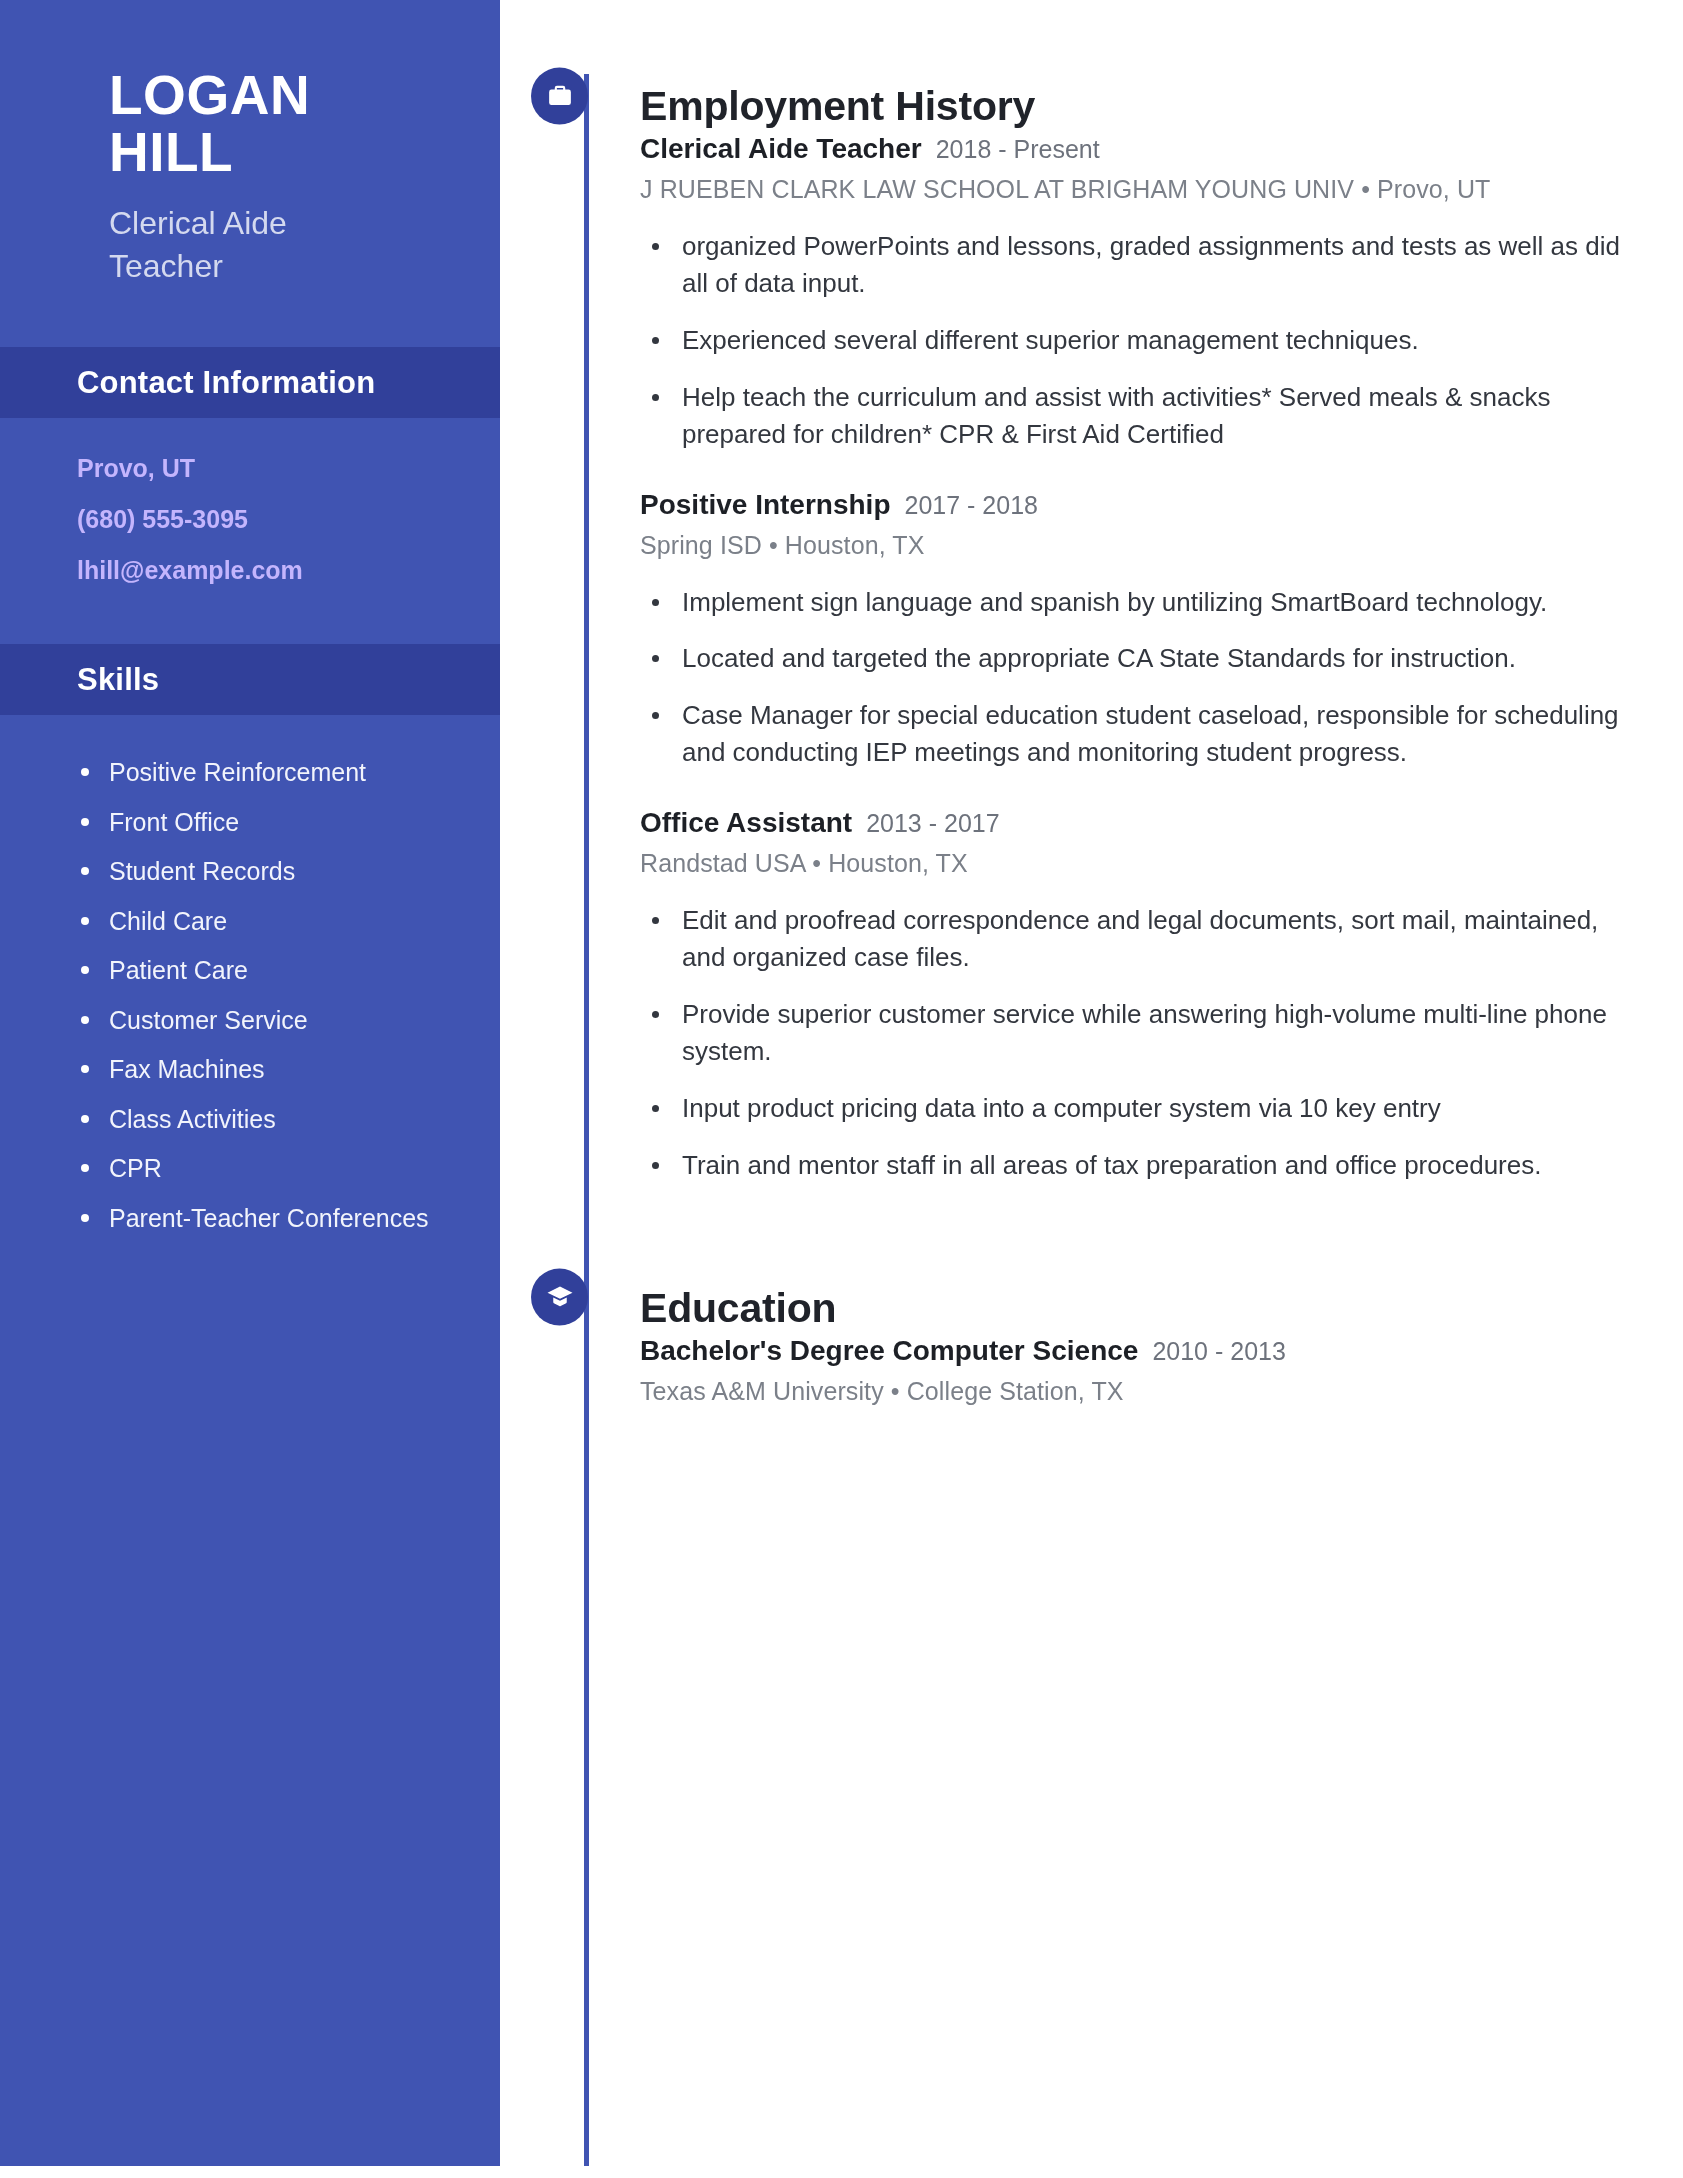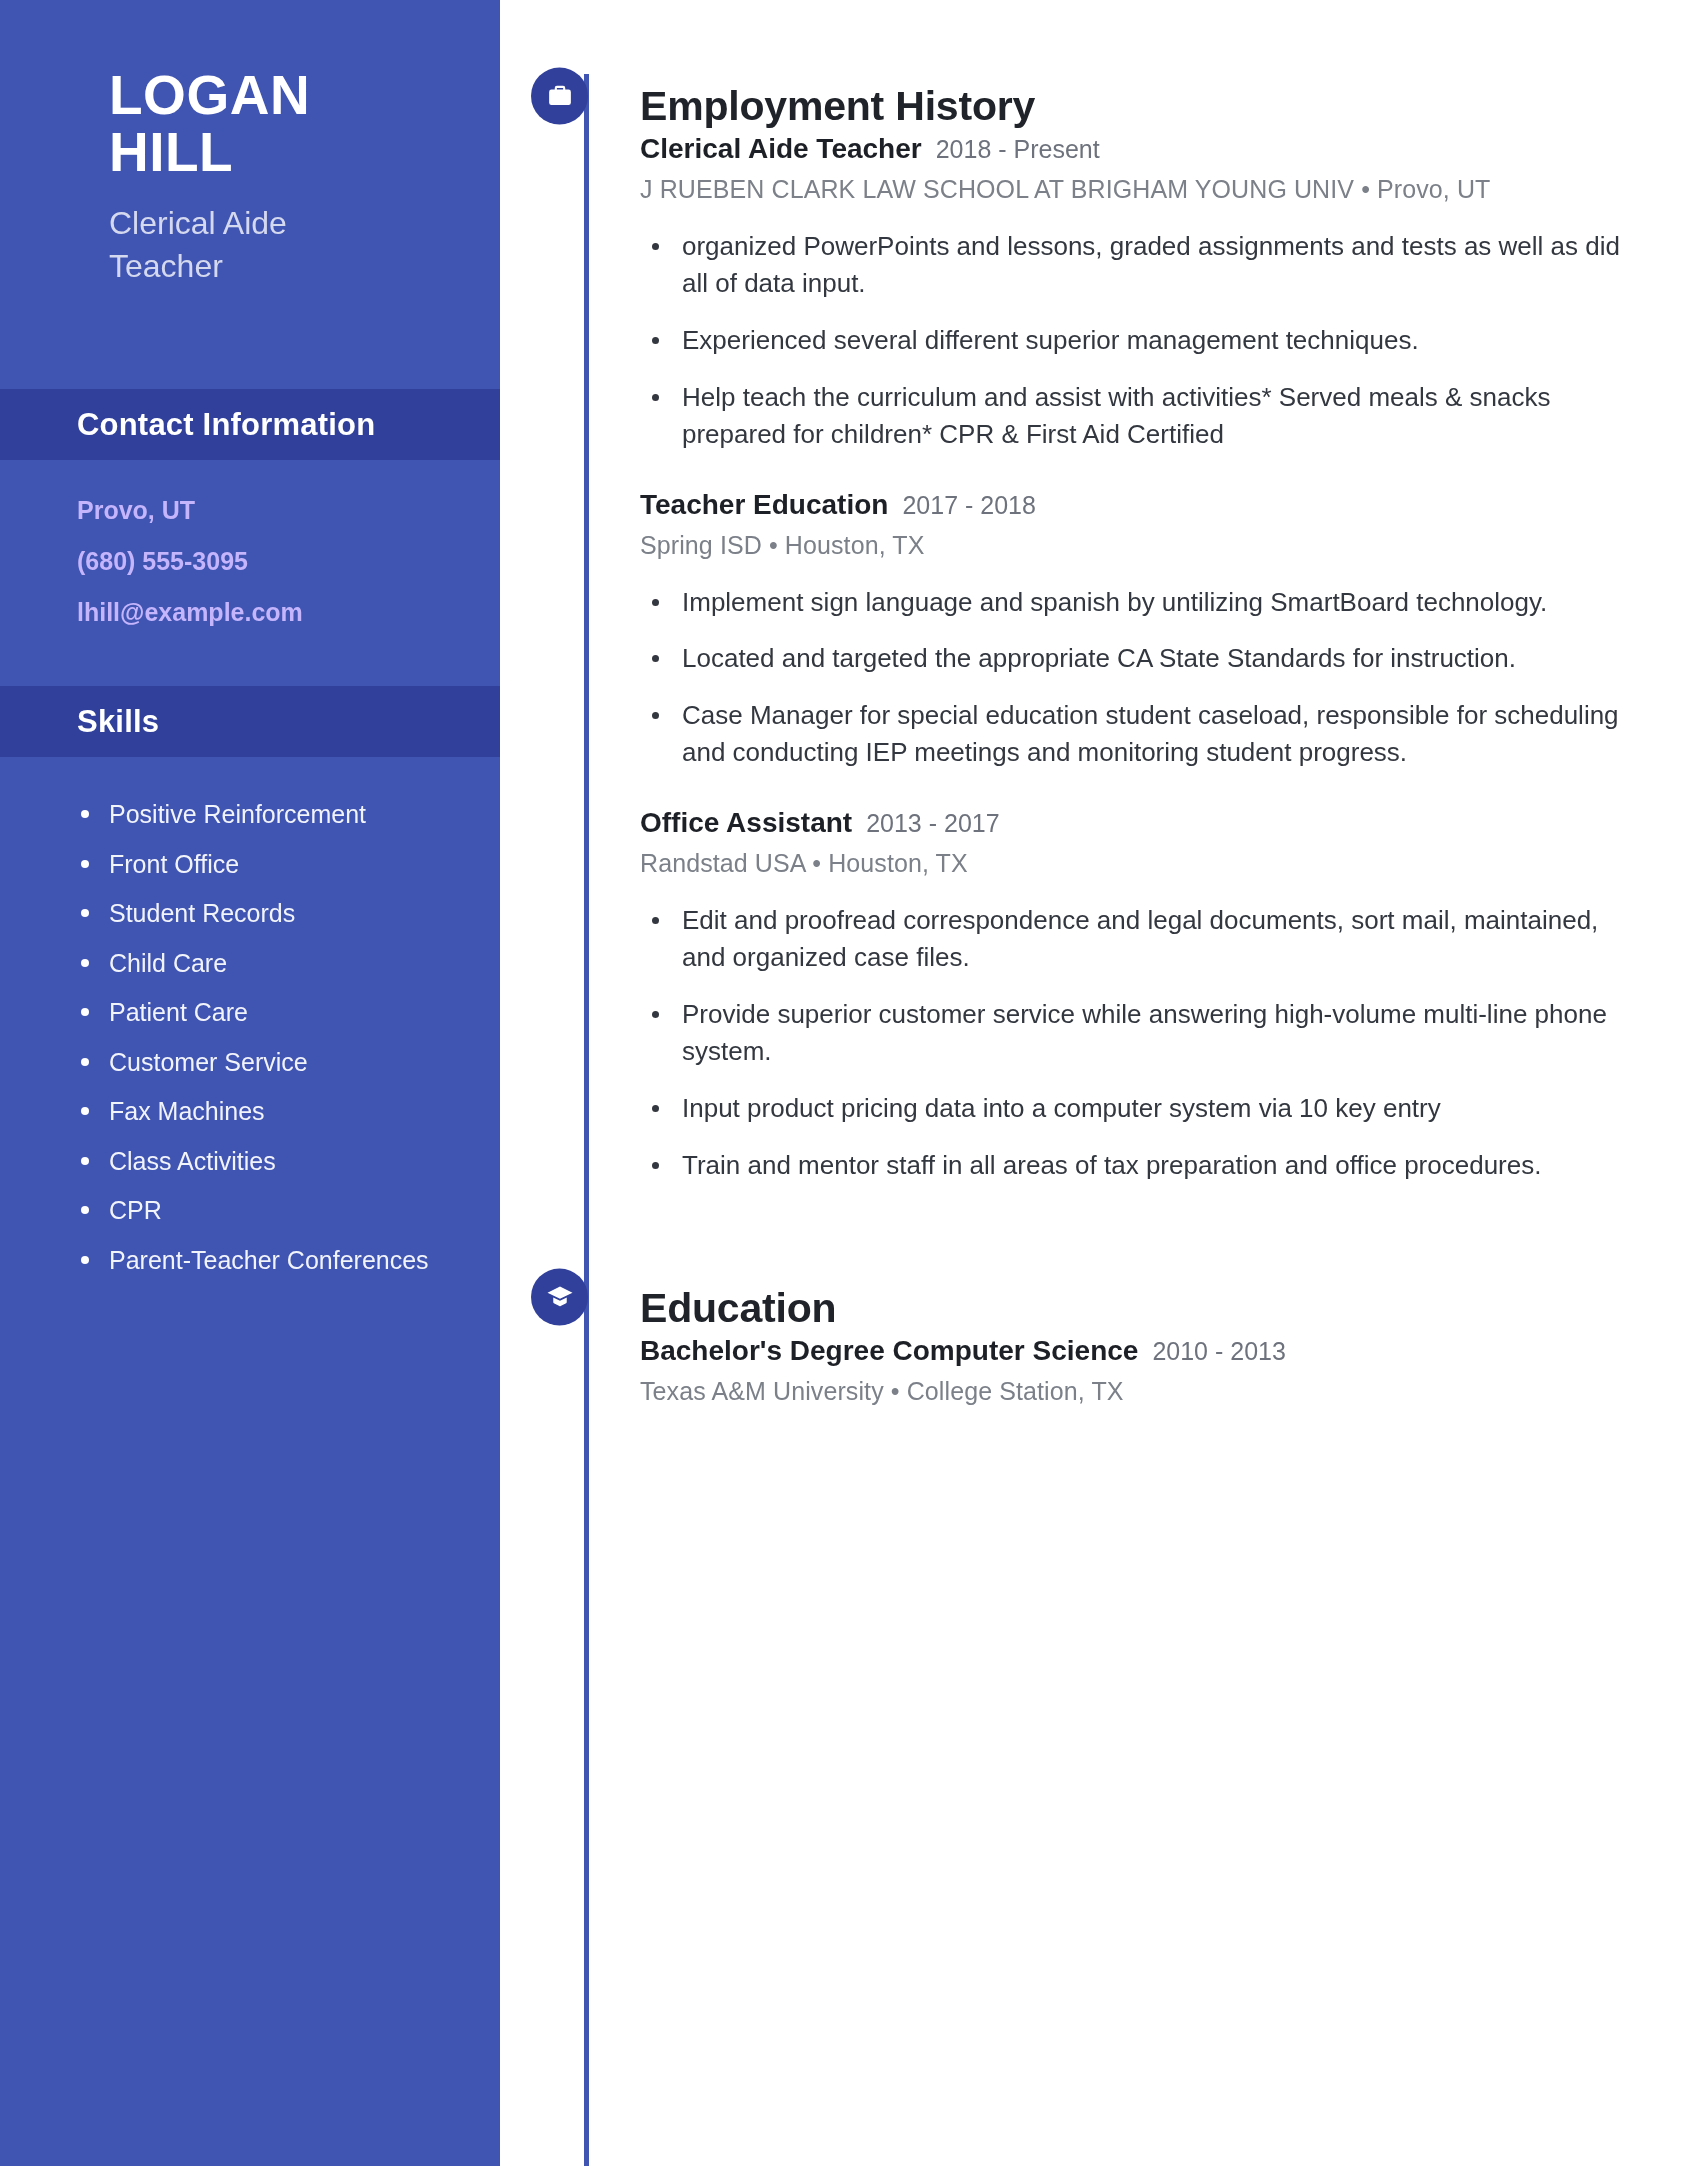--- a/index.html
+++ b/index.html
@@ -56,21 +56,21 @@
     align-items: center;
     padding-left: 77px;
   }
   .section-band-title {
     color: #ffffff;
     font-size: 31px;
     font-weight: 700;
     letter-spacing: 0.2px;
   }
 
-  .contact-band { margin-top: 102px; }
+  .contact-band { margin-top: 60px; }
   .skills-band  { margin-top: 61px; }
 
   .contact-list {
     padding: 38px 40px 0 77px;
   }
   .contact-item {
     color: #c4b5fd;
     font-size: 25px;
     line-height: 1;
     margin-bottom: 26px;
@@ -267,21 +267,21 @@
         <div class="entry-sub">J RUEBEN CLARK LAW SCHOOL AT BRIGHAM YOUNG UNIV  •  Provo, UT</div>
         <ul class="bullets">
           <li class="bullet">organized PowerPoints and lessons, graded assignments and tests as well as did all of data input.</li>
           <li class="bullet">Experienced several different superior management techniques.</li>
           <li class="bullet">Help teach the curriculum and assist with activities* Served meals &amp; snacks prepared for children* CPR &amp; First Aid Certified</li>
         </ul>
       </div>
 
       <div class="entry entry-gap">
         <div class="entry-head">
-          <span class="entry-title">Teacher Education</span>
+          <span class="entry-title">Positive Internship</span>
           <span class="entry-dates">2017 - 2018</span>
         </div>
         <div class="entry-sub">Spring ISD  •  Houston, TX</div>
         <ul class="bullets">
           <li class="bullet">Implement sign language and spanish by untilizing SmartBoard technology.</li>
           <li class="bullet">Located and targeted the appropriate CA State Standards for instruction.</li>
           <li class="bullet">Case Manager for special education student caseload, responsible for scheduling and conducting IEP meetings and monitoring student progress.</li>
         </ul>
       </div>
 

